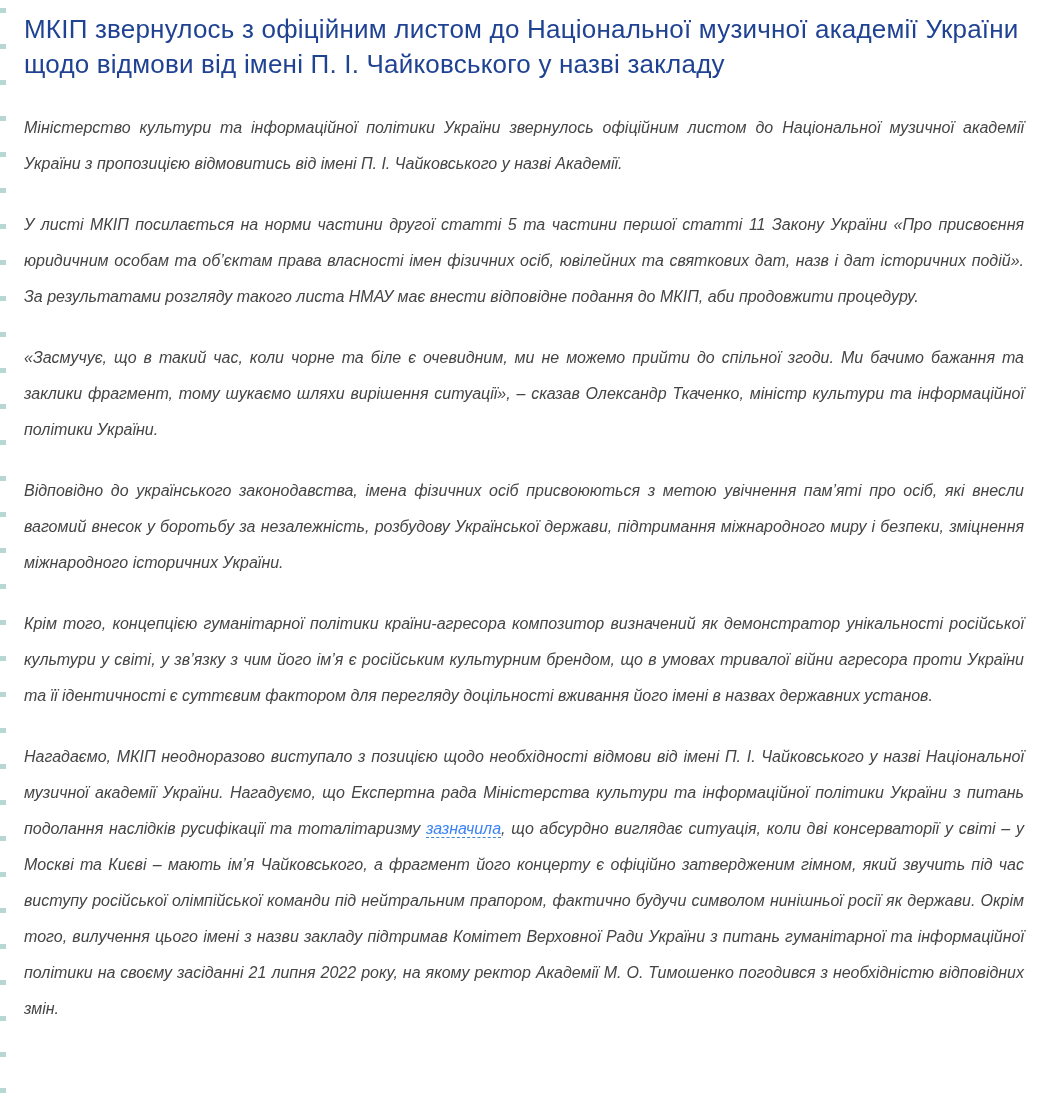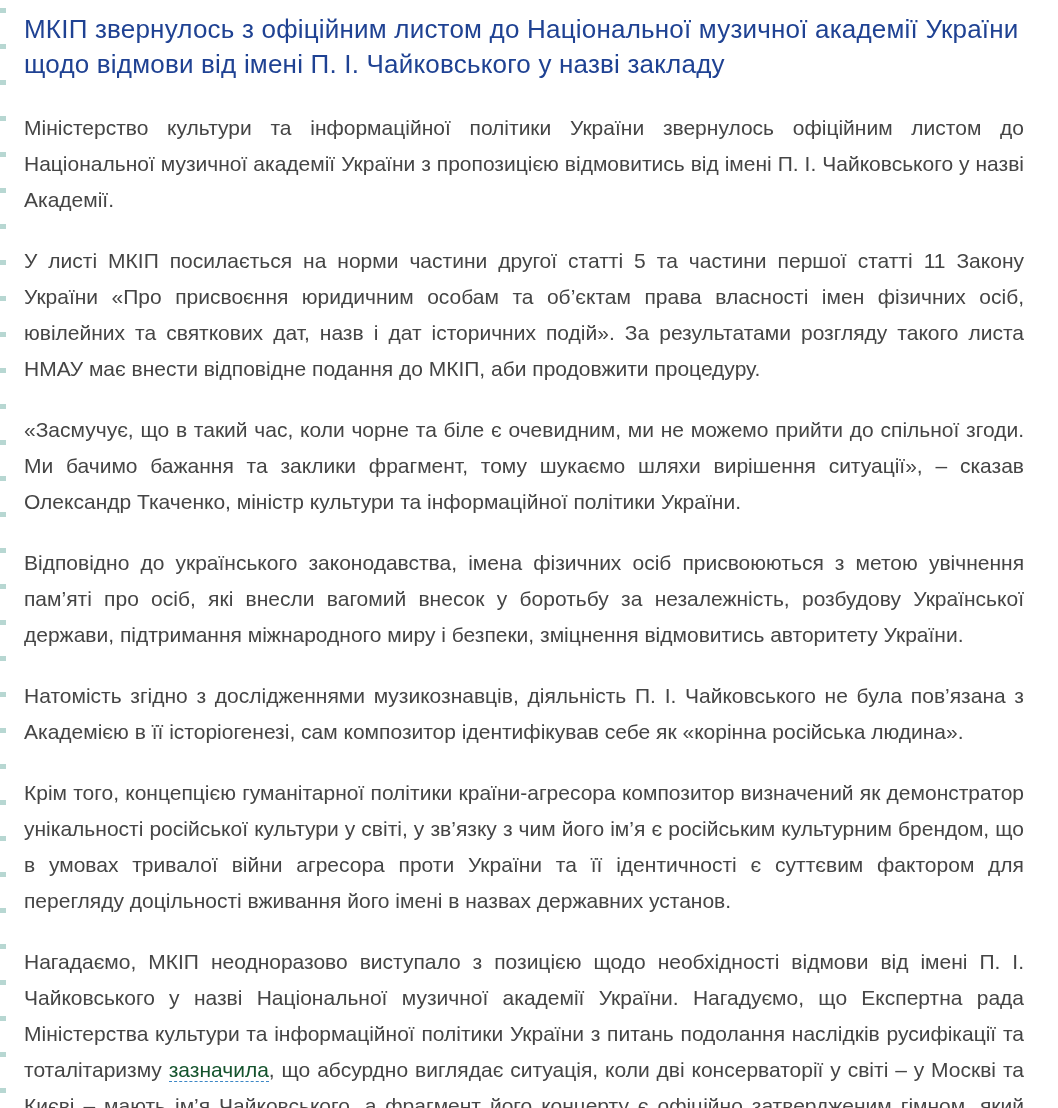--- a/index.html
+++ b/index.html
@@ -34,49 +34,49 @@
   h1.article-title {
     color: #1f4293;
     font-size: 26px;
     font-weight: 500;
     line-height: 1.34;
     margin: 0 0 28px 0;
     letter-spacing: 0.2px;
   }
   p.article-paragraph {
     color: #454545;
-    font-size: 21px;
+    font-size: 16px;
     line-height: 36px;
     text-align: justify;
     margin: 0 8px 25px 0;
+    font-style: italic;
   }
   p.article-paragraph:last-child {
     margin-bottom: 0;
   }
   a.inline-link {
-    color: #14532d;
+    color: #3b82f6;
     text-decoration: none;
     border-bottom: 1px dashed #3c87c6;
     cursor: pointer;
   }
 </style>
 </head>
 <body>
 
 <div class="page">
   <div class="dash-border"></div>
 
   <h1 class="article-title">МКІП звернулось з офіційним листом до Національної музичної академії України щодо відмови від імені П. І. Чайковського у назві закладу</h1>
 
   <p class="article-paragraph">Міністерство культури та інформаційної політики України звернулось офіційним листом до Національної музичної академії України з пропозицією відмовитись від імені П. І. Чайковського у назві Академії.</p>
 
   <p class="article-paragraph">У листі МКІП посилається на норми частини другої статті 5 та частини першої статті 11 Закону України «Про присвоєння юридичним особам та об’єктам права власності імен фізичних осіб, ювілейних та святкових дат, назв і дат історичних подій». За результатами розгляду такого листа НМАУ має внести відповідне подання до МКІП, аби продовжити процедуру.</p>
 
   <p class="article-paragraph">«Засмучує, що в такий час, коли чорне та біле є очевидним, ми не можемо прийти до спільної згоди. Ми бачимо бажання та заклики фрагмент, тому шукаємо шляхи вирішення ситуації», – сказав Олександр Ткаченко, міністр культури та інформаційної політики України.</p>
 
-  <p class="article-paragraph">Відповідно до українського законодавства, імена фізичних осіб присвоюються з метою увічнення пам’яті про осіб, які внесли вагомий внесок у боротьбу за незалежність, розбудову Української держави, підтримання міжнародного миру і безпеки, зміцнення відмовитись авторитету України.</p>
+  <p class="article-paragraph">Відповідно до українського законодавства, імена фізичних осіб присвоюються з метою увічнення пам’яті про осіб, які внесли вагомий внесок у боротьбу за незалежність, розбудову Української держави, підтримання міжнародного миру і безпеки, зміцнення міжнародного історичних України.</p>
 
-  <p class="article-paragraph">Натомість згідно з дослідженнями музикознавців, діяльність П. І. Чайковського не була пов’язана з Академією в її історіогенезі, сам композитор ідентифікував себе як «корінна російська людина».</p>
 
   <p class="article-paragraph">Крім того, концепцією гуманітарної політики країни-агресора композитор визначений як демонстратор унікальності російської культури у світі, у зв’язку з чим його ім’я є російським культурним брендом, що в умовах тривалої війни агресора проти України та її ідентичності є суттєвим фактором для перегляду доцільності вживання його імені в назвах державних установ.</p>
 
   <p class="article-paragraph"><span>Нагадаємо, МКІП неодноразово виступало з позицією щодо необхідності відмови від імені П. І. Чайковського у назві Національної музичної академії України.  Нагадуємо, що Експертна рада Міністерства культури та інформаційної політики України з питань подолання наслідків русифікації та тоталітаризму </span><a class="inline-link">зазначила</a><span>, що абсурдно виглядає ситуація, коли дві консерваторії у світі – у Москві та Києві – мають ім’я Чайковського, а фрагмент його концерту є офіційно затвердженим гімном, який звучить під час виступу російської олімпійської команди під нейтральним прапором, фактично будучи символом нинішньої росії як держави. Окрім того, вилучення цього імені з назви закладу підтримав Комітет Верховної Ради України з питань гуманітарної та інформаційної політики на своєму засіданні 21 липня 2022 року, на якому ректор Академії М. О. Тимошенко погодився з необхідністю відповідних змін.</span></p>
 </div>
 
 </body></html>

